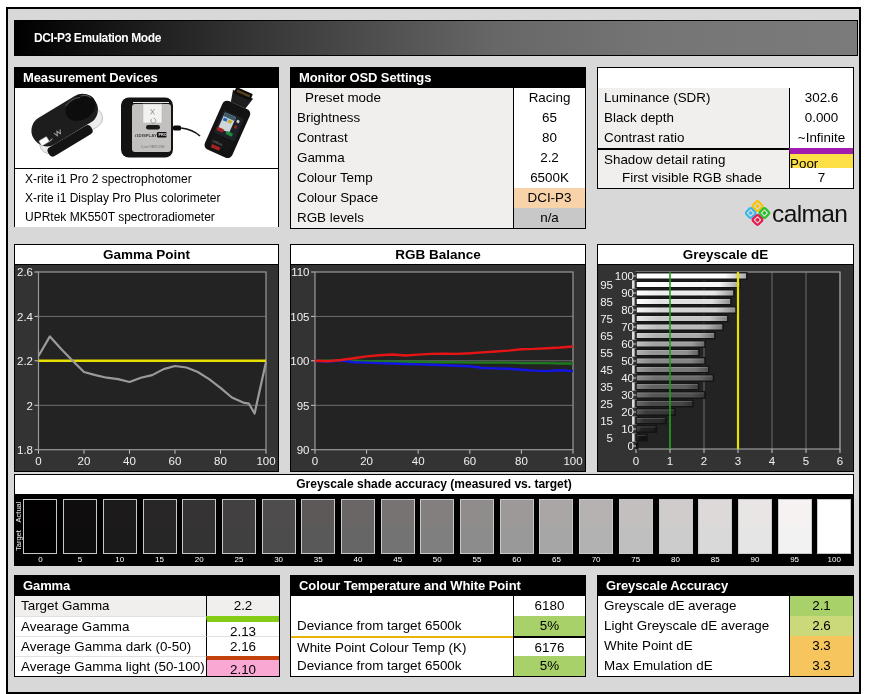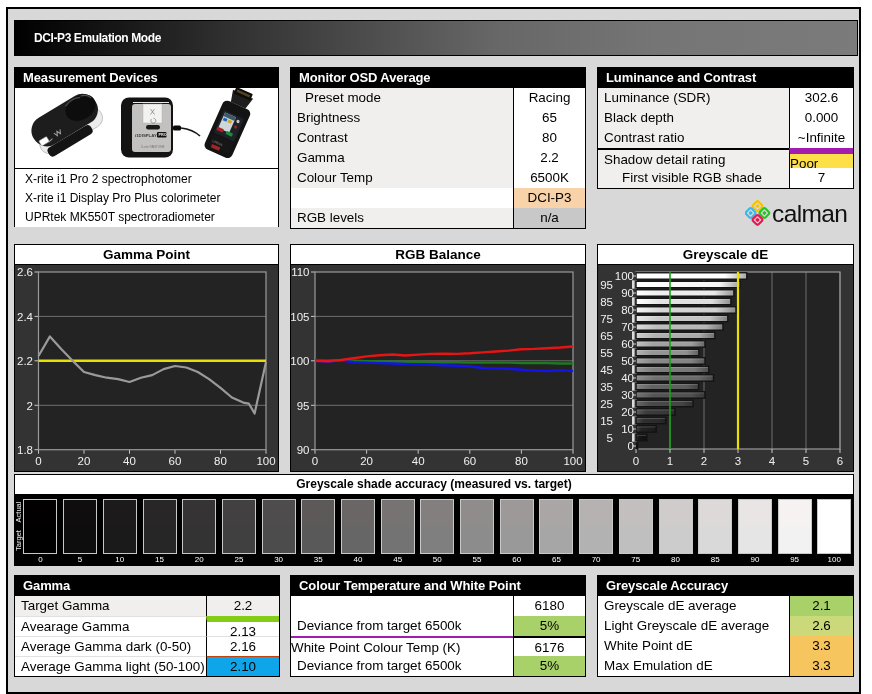--- a/index.html
+++ b/index.html
@@ -84,37 +84,37 @@
       <rect x="-8" y="21" width="9" height="3.5" fill="#a22424"></rect>
       <text x="-9" y="19" font-size="3.2" fill="#888">UPRtek</text>
         </g>
       </svg>
     </div>
     <div class="drow" style="top:102.0px;">X-rite i1 Pro 2 spectrophotomer</div>
     <div class="drow" style="top:121.2px;">X-rite i1 Display Pro Plus colorimeter</div>
     <div class="drow" style="top:140.4px;">UPRtek MK550T spectroradiometer</div>
   </div>
 <div class="abs panel tbl" id="p2">
-    <div class="phead">Monitor OSD Average</div>
+    <div class="phead">Monitor OSD Settings</div>
     <div class="abs" style="left:0;top:20.5px;width:222px;height:20.00px;background:#f1efee;font-size:13.4px;line-height:20.00px;padding-left:14px;white-space:nowrap">Preset mode</div>
     <div class="abs" style="left:222px;top:20.5px;width:72px;height:20.00px;background:#fff;border-left:1px solid #000;font-size:13.4px;line-height:20.00px;text-align:center">Racing</div>
     <div class="abs" style="left:0;top:40.5px;width:222px;height:20.00px;background:#f1efee;font-size:13.4px;line-height:20.00px;padding-left:6px;white-space:nowrap">Brightness</div>
     <div class="abs" style="left:222px;top:40.5px;width:72px;height:20.00px;background:#fff;border-left:1px solid #000;font-size:13.4px;line-height:20.00px;text-align:center">65</div>
     <div class="abs" style="left:0;top:60.5px;width:222px;height:20.00px;background:#f1efee;font-size:13.4px;line-height:20.00px;padding-left:6px;white-space:nowrap">Contrast</div>
     <div class="abs" style="left:222px;top:60.5px;width:72px;height:20.00px;background:#fff;border-left:1px solid #000;font-size:13.4px;line-height:20.00px;text-align:center">80</div>
     <div class="abs" style="left:0;top:80.5px;width:222px;height:20.00px;background:#f1efee;font-size:13.4px;line-height:20.00px;padding-left:6px;white-space:nowrap">Gamma</div>
     <div class="abs" style="left:222px;top:80.5px;width:72px;height:20.00px;background:#fff;border-left:1px solid #000;font-size:13.4px;line-height:20.00px;text-align:center">2.2</div>
     <div class="abs" style="left:0;top:100.5px;width:222px;height:20.00px;background:#f1efee;font-size:13.4px;line-height:20.00px;padding-left:6px;white-space:nowrap">Colour Temp</div>
     <div class="abs" style="left:222px;top:100.5px;width:72px;height:20.00px;background:#fff;border-left:1px solid #000;font-size:13.4px;line-height:20.00px;text-align:center">6500K</div>
+    <div class="abs" style="left:0;top:120.5px;width:222px;height:20.00px;background:#f1efee;font-size:13.4px;line-height:20.00px;padding-left:6px;white-space:nowrap">Colour Space</div>
     <div class="abs" style="left:222px;top:120.5px;width:72px;height:20.00px;background:#f8d2a8;border-left:1px solid #000;font-size:13.4px;line-height:20.00px;text-align:center">DCI-P3</div>
     <div class="abs" style="left:0;top:140.5px;width:222px;height:20.00px;background:#f1efee;font-size:13.4px;line-height:20.00px;padding-left:6px;white-space:nowrap">RGB levels</div>
     <div class="abs" style="left:222px;top:140.5px;width:72px;height:20.00px;background:#c8c8c8;border-left:1px solid #000;font-size:13.4px;line-height:20.00px;text-align:center">n/a</div>
   </div>
 <div class="abs panel tbl" id="p3">
-    <div class="phead">Luminance and Contrast</div>
     <div class="abs" style="left:0;top:20.5px;width:191px;height:20.00px;background:#f1efee;font-size:13.4px;line-height:20.00px;padding-left:6px;white-space:nowrap">Luminance (SDR)</div>
     <div class="abs" style="left:191px;top:20.5px;width:64px;height:20.00px;background:#fff;border-left:1px solid #000;font-size:13.4px;line-height:20.00px;text-align:center">302.6</div>
     <div class="abs" style="left:0;top:40.5px;width:191px;height:20.00px;background:#f1efee;font-size:13.4px;line-height:20.00px;padding-left:6px;white-space:nowrap">Black depth</div>
     <div class="abs" style="left:191px;top:40.5px;width:64px;height:20.00px;background:#fff;border-left:1px solid #000;font-size:13.4px;line-height:20.00px;text-align:center">0.000</div>
     <div class="abs" style="left:0;top:60.5px;width:191px;height:20.00px;background:#f1efee;font-size:13.4px;line-height:20.00px;padding-left:6px;white-space:nowrap">Contrast ratio</div>
     <div class="abs" style="left:191px;top:60.5px;width:64px;height:20.00px;background:#fff;border-left:1px solid #000;font-size:13.4px;line-height:20.00px;text-align:center">~Infinite</div>
     <div class="abs" style="left:0;top:80.5px;width:191px;height:20.00px;background:#f1efee;border-top:2px solid #000;font-size:13.4px;line-height:20.00px;padding-left:6px;white-space:nowrap">Shadow detail rating</div>
     <div class="abs" style="left:191px;top:80.5px;width:64px;height:20.00px;background:#fde047;border-top:6px solid #a21caf;border-left:1px solid #000;font-size:13.4px;line-height:20.00px;text-align:left">Poor</div>
     <div class="abs" style="left:0;top:100.5px;width:191px;height:20.00px;background:#f1efee;font-size:13.4px;line-height:20.00px;padding-left:24px;white-space:nowrap">First visible RGB shade</div>
     <div class="abs" style="left:191px;top:100.5px;width:64px;height:20.00px;background:#fff;border-left:1px solid #000;font-size:13.4px;line-height:20.00px;text-align:center">7</div>
@@ -570,28 +570,28 @@
   </div>
 <div class="abs panel tbl" id="t1">
     <div class="phead">Gamma</div>
     <div class="abs" style="left:0;top:20.5px;width:191px;height:20.00px;background:#f1efee;font-size:13.4px;line-height:20.00px;padding-left:6px;white-space:nowrap">Target Gamma</div>
     <div class="abs" style="left:191px;top:20.5px;width:73px;height:20.00px;background:#f1efee;border-left:1px solid #000;font-size:13.4px;line-height:20.00px;text-align:center">2.2</div>
     <div class="abs" style="left:0;top:40.5px;width:191px;height:20.00px;background:#fff;border-top:1px solid #e2e0de;font-size:13.4px;line-height:20.00px;padding-left:6px;white-space:nowrap">Avearage Gamma</div>
     <div class="abs" style="left:191px;top:40.5px;width:73px;height:20.00px;background:#fff;border-top:6px solid #84cc16;border-left:1px solid #000;font-size:13.4px;line-height:20.00px;text-align:center">2.13</div>
     <div class="abs" style="left:0;top:60.5px;width:191px;height:20.00px;background:#fff;border-top:1px solid #e2e0de;font-size:13.4px;line-height:20.00px;padding-left:6px;white-space:nowrap">Average Gamma dark (0-50)</div>
     <div class="abs" style="left:191px;top:60.5px;width:73px;height:20.00px;background:#fff;border-top:1px solid #e2e0de;border-left:1px solid #000;font-size:13.4px;line-height:20.00px;text-align:center">2.16</div>
     <div class="abs" style="left:0;top:80.5px;width:191px;height:20.00px;background:#fff;border-top:1px solid #e2e0de;font-size:13.4px;line-height:20.00px;padding-left:6px;white-space:nowrap">Average Gamma light (50-100)</div>
-    <div class="abs" style="left:191px;top:80.5px;width:73px;height:20.00px;background:#0ea5e9;border-top:1px solid #c2410c;border-left:1px solid #000;font-size:13.4px;line-height:20.00px;text-align:center">2.10</div>
+    <div class="abs" style="left:191px;top:80.5px;width:73px;height:20.00px;background:#f9a8d4;border-top:4px solid #c2410c;border-left:1px solid #000;font-size:13.4px;line-height:20.00px;text-align:center">2.10</div>
   </div>
 <div class="abs panel tbl" id="t2">
     <div class="phead">Colour Temperature and White Point</div>
     <div class="abs" style="left:222px;top:20.5px;width:72px;height:20.00px;background:#fff;border-left:1px solid #000;font-size:13.4px;line-height:20.00px;text-align:center">6180</div>
     <div class="abs" style="left:0;top:40.5px;width:222px;height:20.00px;background:#fff;font-size:13.4px;line-height:20.00px;padding-left:6px;white-space:nowrap">Deviance from target 6500k</div>
     <div class="abs" style="left:222px;top:40.5px;width:72px;height:20.00px;background:#a8d169;border-left:1px solid #000;font-size:13.4px;line-height:20.00px;text-align:center">5%</div>
-    <div class="abs" style="left:0;top:60.5px;width:222px;height:20.00px;background:#fff;border-top:2px solid #a21caf;font-size:13.4px;line-height:20.00px;padding-left:0;white-space:nowrap">White Point Colour Temp (K)</div>
+    <div class="abs" style="left:0;top:60.5px;width:222px;height:20.00px;background:#fff;border-top:2px solid #eab308;font-size:13.4px;line-height:20.00px;padding-left:6px;white-space:nowrap">White Point Colour Temp (K)</div>
     <div class="abs" style="left:222px;top:60.5px;width:72px;height:20.00px;background:#fff;border-top:2px solid #000;border-left:1px solid #000;font-size:13.4px;line-height:20.00px;text-align:center">6176</div>
     <div class="abs" style="left:0;top:80.5px;width:222px;height:20.00px;background:#fff;font-size:13.4px;line-height:20.00px;padding-left:6px;white-space:nowrap">Deviance from target 6500k</div>
     <div class="abs" style="left:222px;top:80.5px;width:72px;height:20.00px;background:#a8d169;border-left:1px solid #000;font-size:13.4px;line-height:20.00px;text-align:center">5%</div>
   </div>
 <div class="abs panel tbl" id="t3">
     <div class="phead">Greyscale Accuracy</div>
     <div class="abs" style="left:0;top:20.5px;width:191px;height:20.00px;background:#fff;font-size:13.4px;line-height:20.00px;padding-left:6px;white-space:nowrap">Greyscale dE average</div>
     <div class="abs" style="left:191px;top:20.5px;width:64px;height:20.00px;background:#a8d169;border-left:1px solid #000;font-size:13.4px;line-height:20.00px;text-align:center">2.1</div>
     <div class="abs" style="left:0;top:40.5px;width:191px;height:20.00px;background:#fff;font-size:13.4px;line-height:20.00px;padding-left:6px;white-space:nowrap">Light Greyscale dE average</div>
     <div class="abs" style="left:191px;top:40.5px;width:64px;height:20.00px;background:#cbd97b;border-left:1px solid #000;font-size:13.4px;line-height:20.00px;text-align:center">2.6</div>

